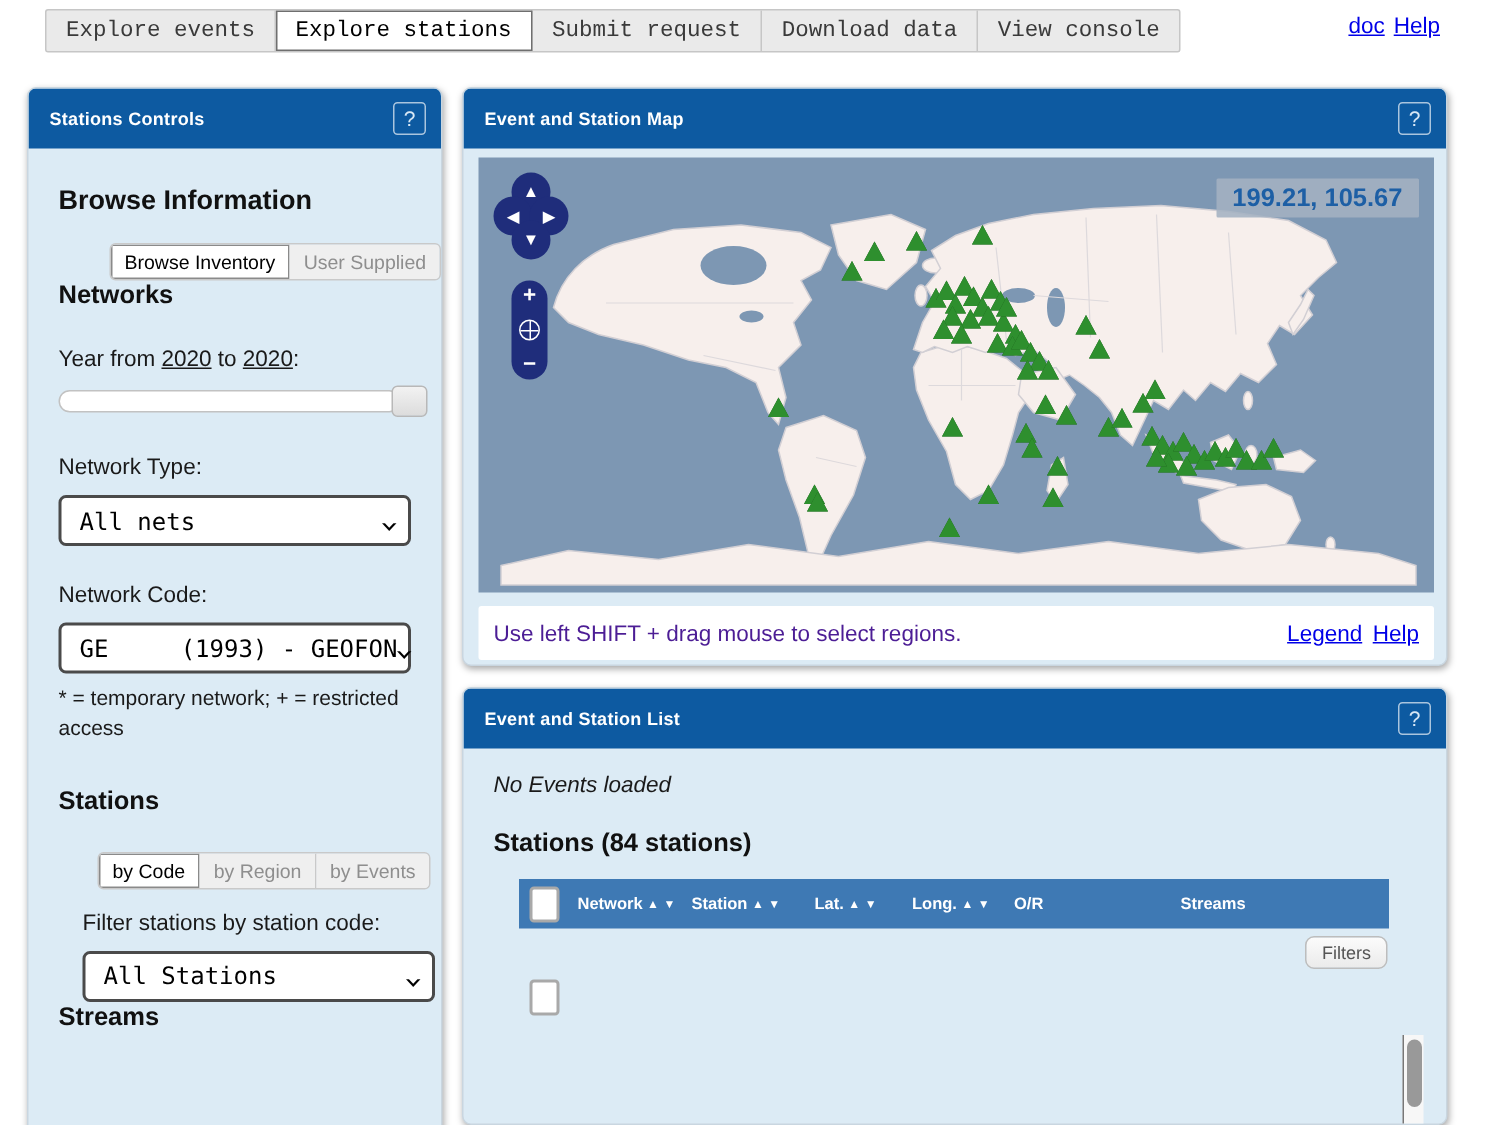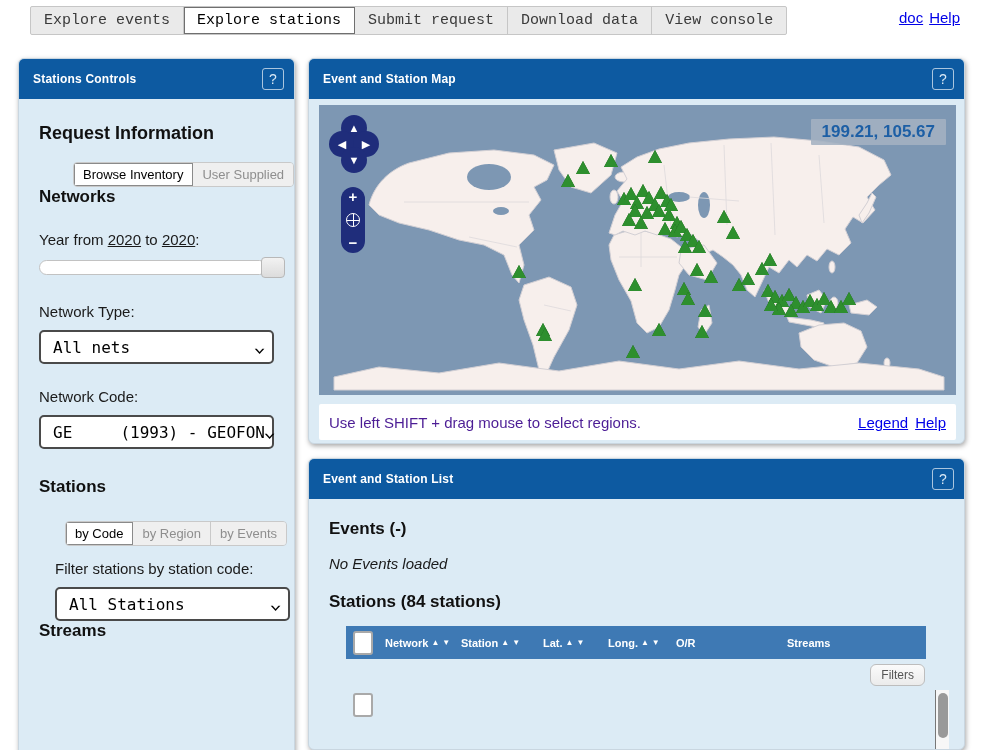--- a/index.html
+++ b/index.html
@@ -118,21 +118,21 @@
 <div class="toplinks">
   <a>doc</a><a>Help</a>
 </div>
 
 <div class="panel" id="stations-controls">
   <div class="panel-header">
     <span class="panel-title">Stations Controls</span>
     <span class="help-btn">?</span>
   </div>
   <div class="sc-body">
-    <div class="h1">Request Information</div>
+    <div class="h1">Browse Information</div>
 
     <div class="btn-group mt18 ind34">
       <span class="grp-btn active">Browse Inventory</span>
       <span class="grp-btn">User Supplied</span>
     </div>
 
     <div class="h2 mt34">Networks</div>
 
     <div class="label mt24"><span>Year from </span><span class="yearlink">2020</span><span> to </span><span class="yearlink">2020</span><span>:</span></div>
 
@@ -144,20 +144,21 @@
     <div class="select mt10">
       <span>All nets</span>
       <span class="chev">⌄</span>
     </div>
 
     <div class="label mt24">Network Code:</div>
     <div class="select mt10">
       <span>GE     (1993) - GEOFON</span>
       <span class="chev">⌄</span>
     </div>
+    <div class="note">* = temporary network; + = restricted access</div>
 
     <div class="h2 mt28">Stations</div>
 
     <div class="btn-group mt24 ind26">
       <span class="grp-btn active">by Code</span>
       <span class="grp-btn">by Region</span>
       <span class="grp-btn">by Events</span>
     </div>
 
     <div class="label mt14 ind16">Filter stations by station code:</div>
@@ -320,21 +321,20 @@
   </div>
 </div>
 
 <div class="panel" id="list-panel">
   <div class="panel-header">
     <span class="panel-title">Event and Station List</span>
     <span class="help-btn">?</span>
   </div>
 
 
-  <div class="section-h">Events (-)</div>
   <div class="events-empty">No Events loaded</div>
   <div class="section-h">Stations (84 stations)</div>
 
   <div class="table-area">
     <div class="thead">
       <span class="chk"></span>
       <span class="th c-net">
           <span>Network</span>
           <span class="sort">▲</span>
           <span class="sort">▼</span>

